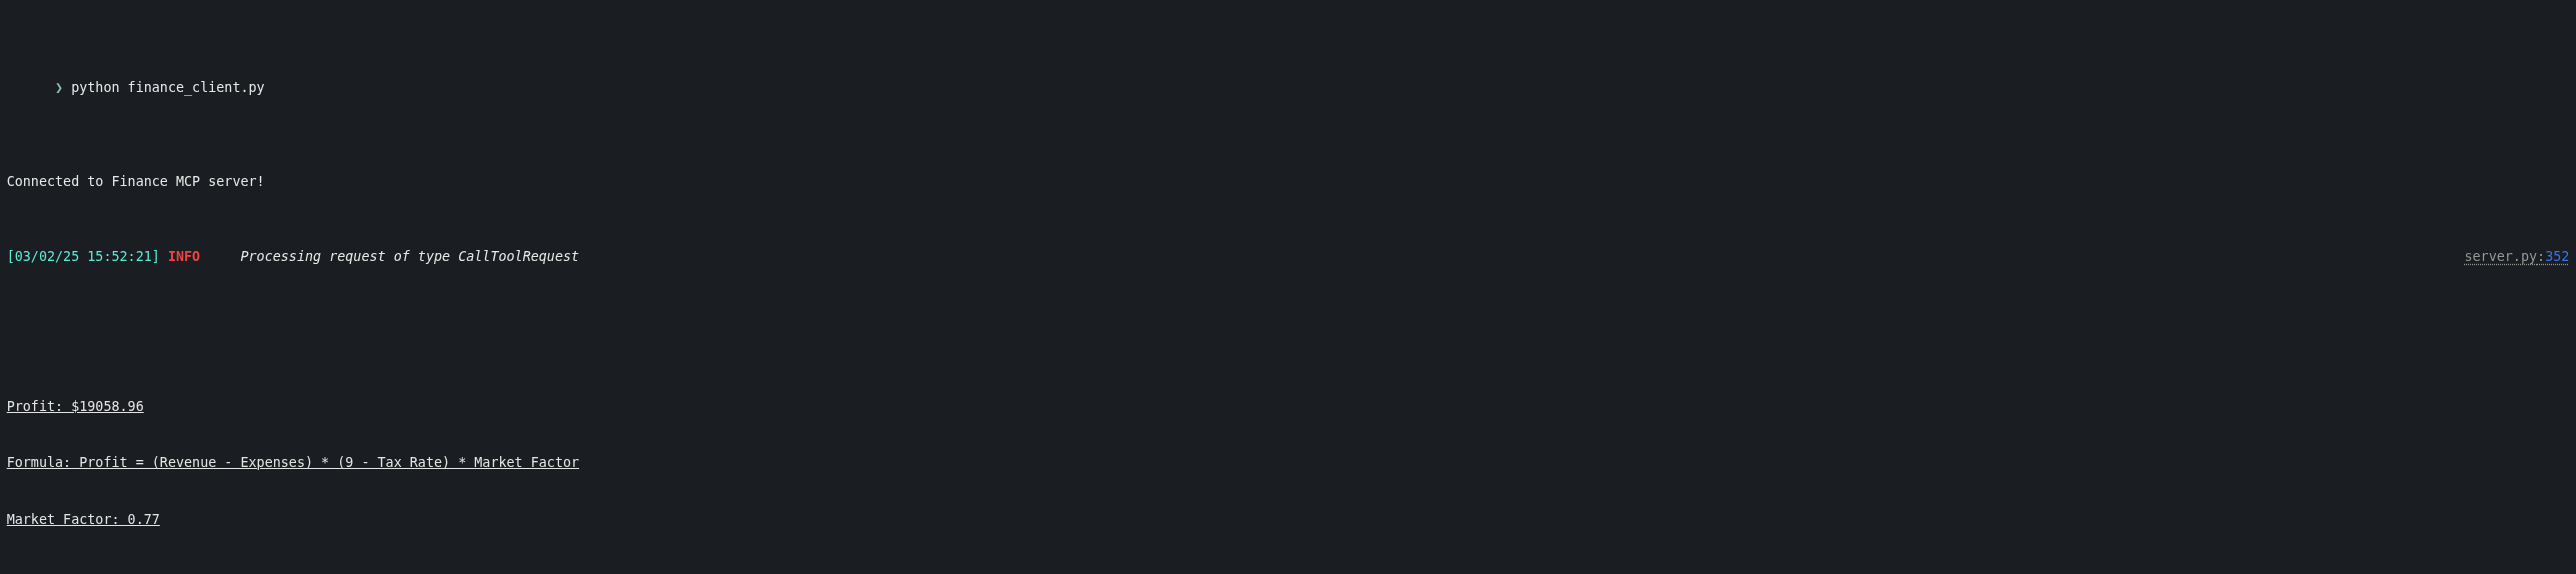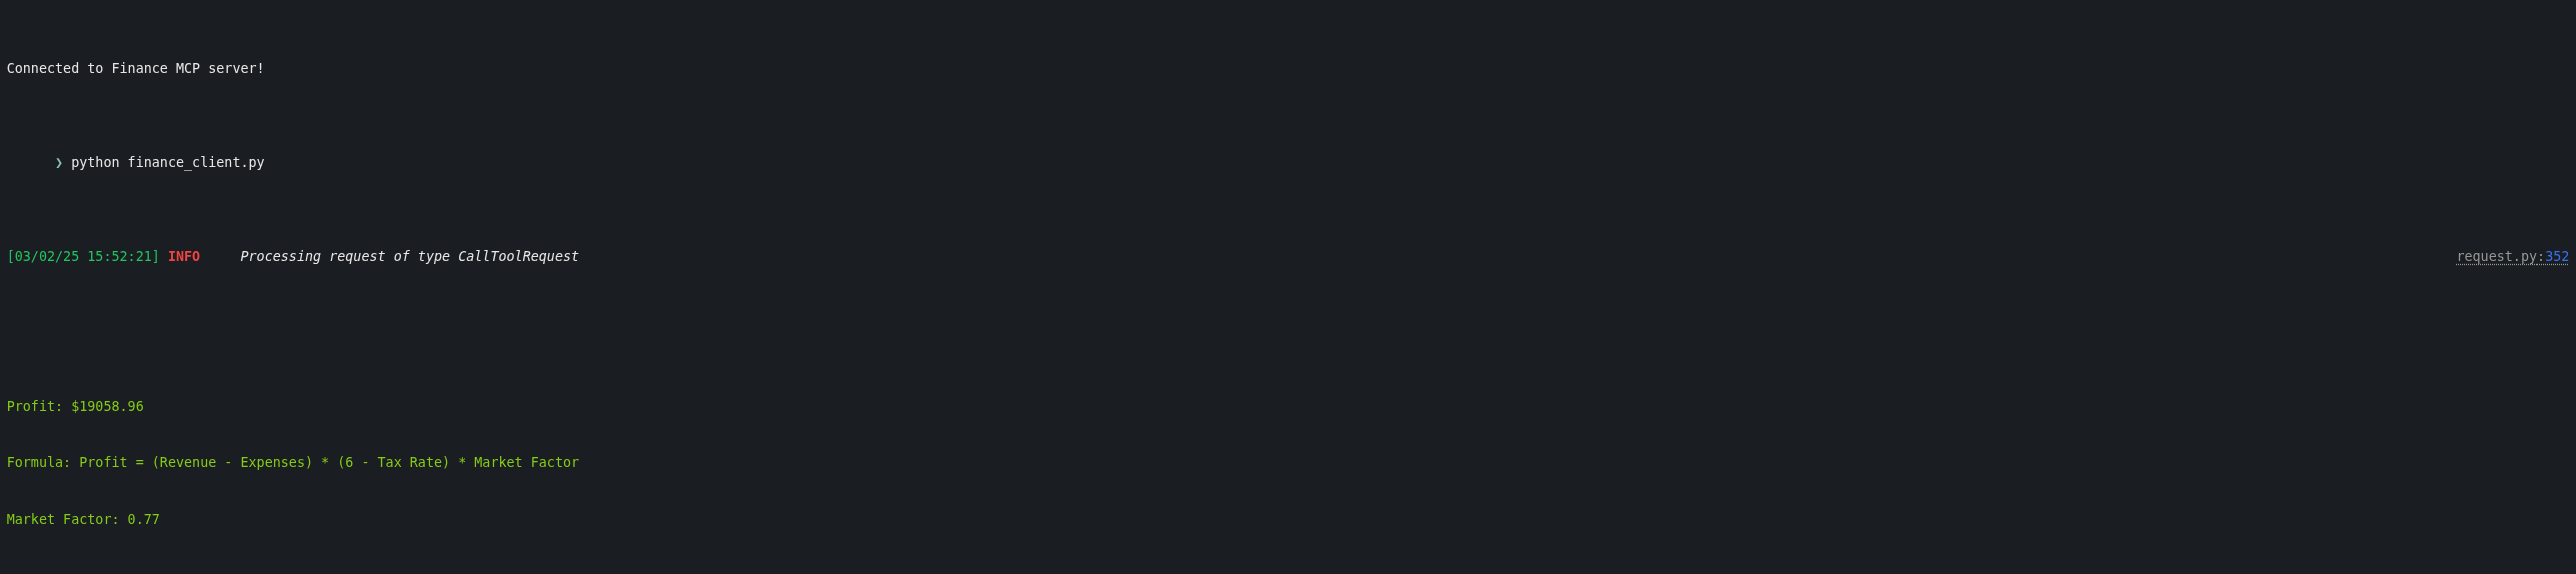--- a/index.html
+++ b/index.html
@@ -13,52 +13,52 @@
     padding: 4px 6.7px 0 6.7px;
     overflow: hidden;
   }
   .terminal { white-space: pre; }
   .line { display: flex; justify-content: space-between; align-items: baseline; }
   .left { flex: 0 0 auto; }
   .right { flex: 0 0 auto; }
   .prompt-sym { color: #8abeb7; font-weight: bold; }
   .cmd { color: #e8e8e8; }
   .conn { color: #e8e8e8; }
-  .ts { color: #22c55e; margin-top: 21px; }
+  .ts { color: #5eead4; margin-top: 21px; }
   .info { color: #ef4444; font-weight: bold; }
   .msg { color: #e8e8e8; font-style: italic; }
-  .out { color: #84cc16; }
+  .out { color: #e5e5e5; text-decoration: underline; }
   .src { color: #969896; text-decoration: underline dotted; text-underline-offset: 2.7px; }
   .src .colon { color: #969896; }
   .src .lineno { color: #3971ed; }
 </style>
 </head>
 <body>
 
 <div class="terminal">
 
   <div class="line">
-    <span class="left conn">Connected to Finance MCP server!</span>
-  </div>
-
-  <div class="line">
     <span class="left">
       <span class="prompt-sym">❯</span><span> </span><span class="cmd">python finance_client.py</span>
     </span>
   </div>
 
   <div class="line">
+    <span class="left conn">Connected to Finance MCP server!</span>
+  </div>
+
+  <div class="line">
     <span class="left"><span class="ts">[03/02/25 15:52:21]</span><span> </span><span class="info">INFO</span><span>     </span><span class="msg">Processing request of type CallToolRequest</span></span>
-    <span class="right src"><span>request.py</span><span class="colon">:</span><span class="lineno">352</span></span>
+    <span class="right src"><span>server.py</span><span class="colon">:</span><span class="lineno">352</span></span>
   </div>
 
   <div class="line"><span> </span></div>
 
   <div class="line"><span class="left out">Profit: $19058.96</span></div>
-  <div class="line"><span class="left out">Formula: Profit = (Revenue - Expenses) * (6 - Tax Rate) * Market Factor</span></div>
+  <div class="line"><span class="left out">Formula: Profit = (Revenue - Expenses) * (9 - Tax Rate) * Market Factor</span></div>
   <div class="line"><span class="left out">Market Factor: 0.77</span></div>
 
   
 
   
 
   
   
   
 

